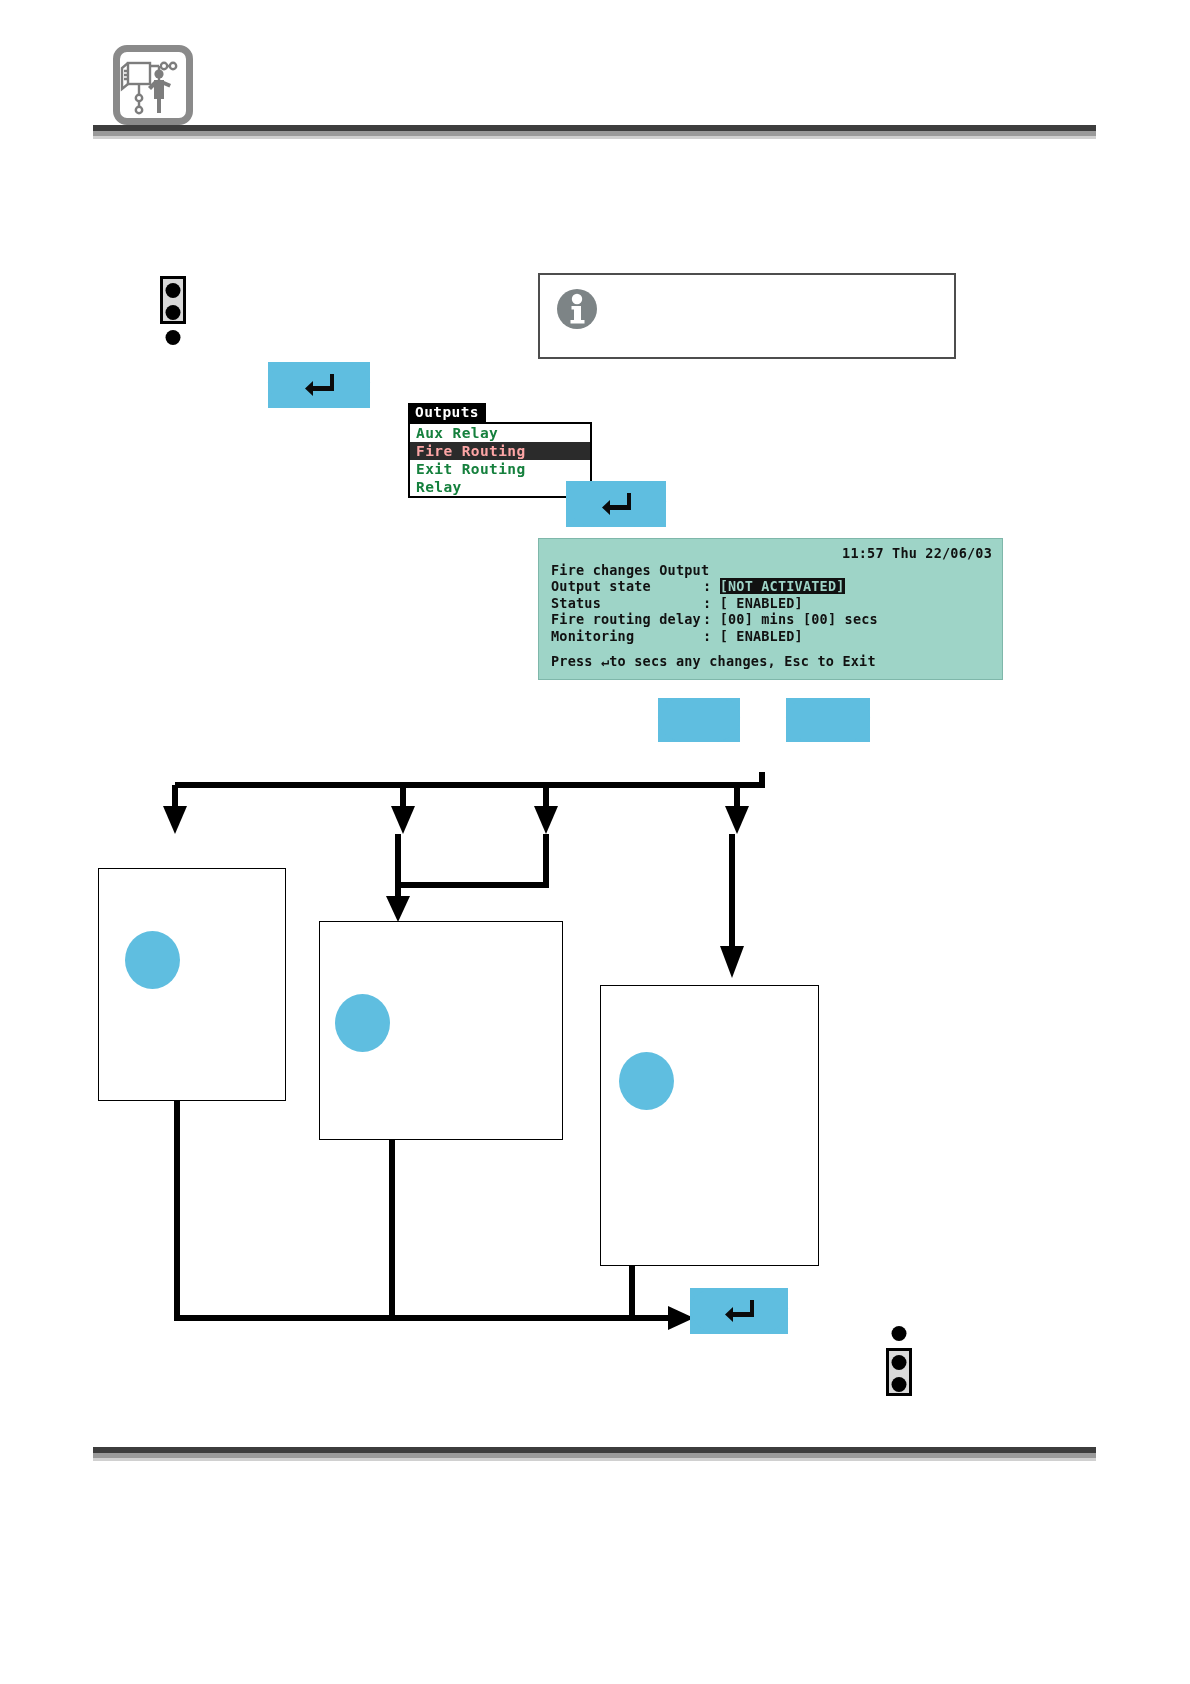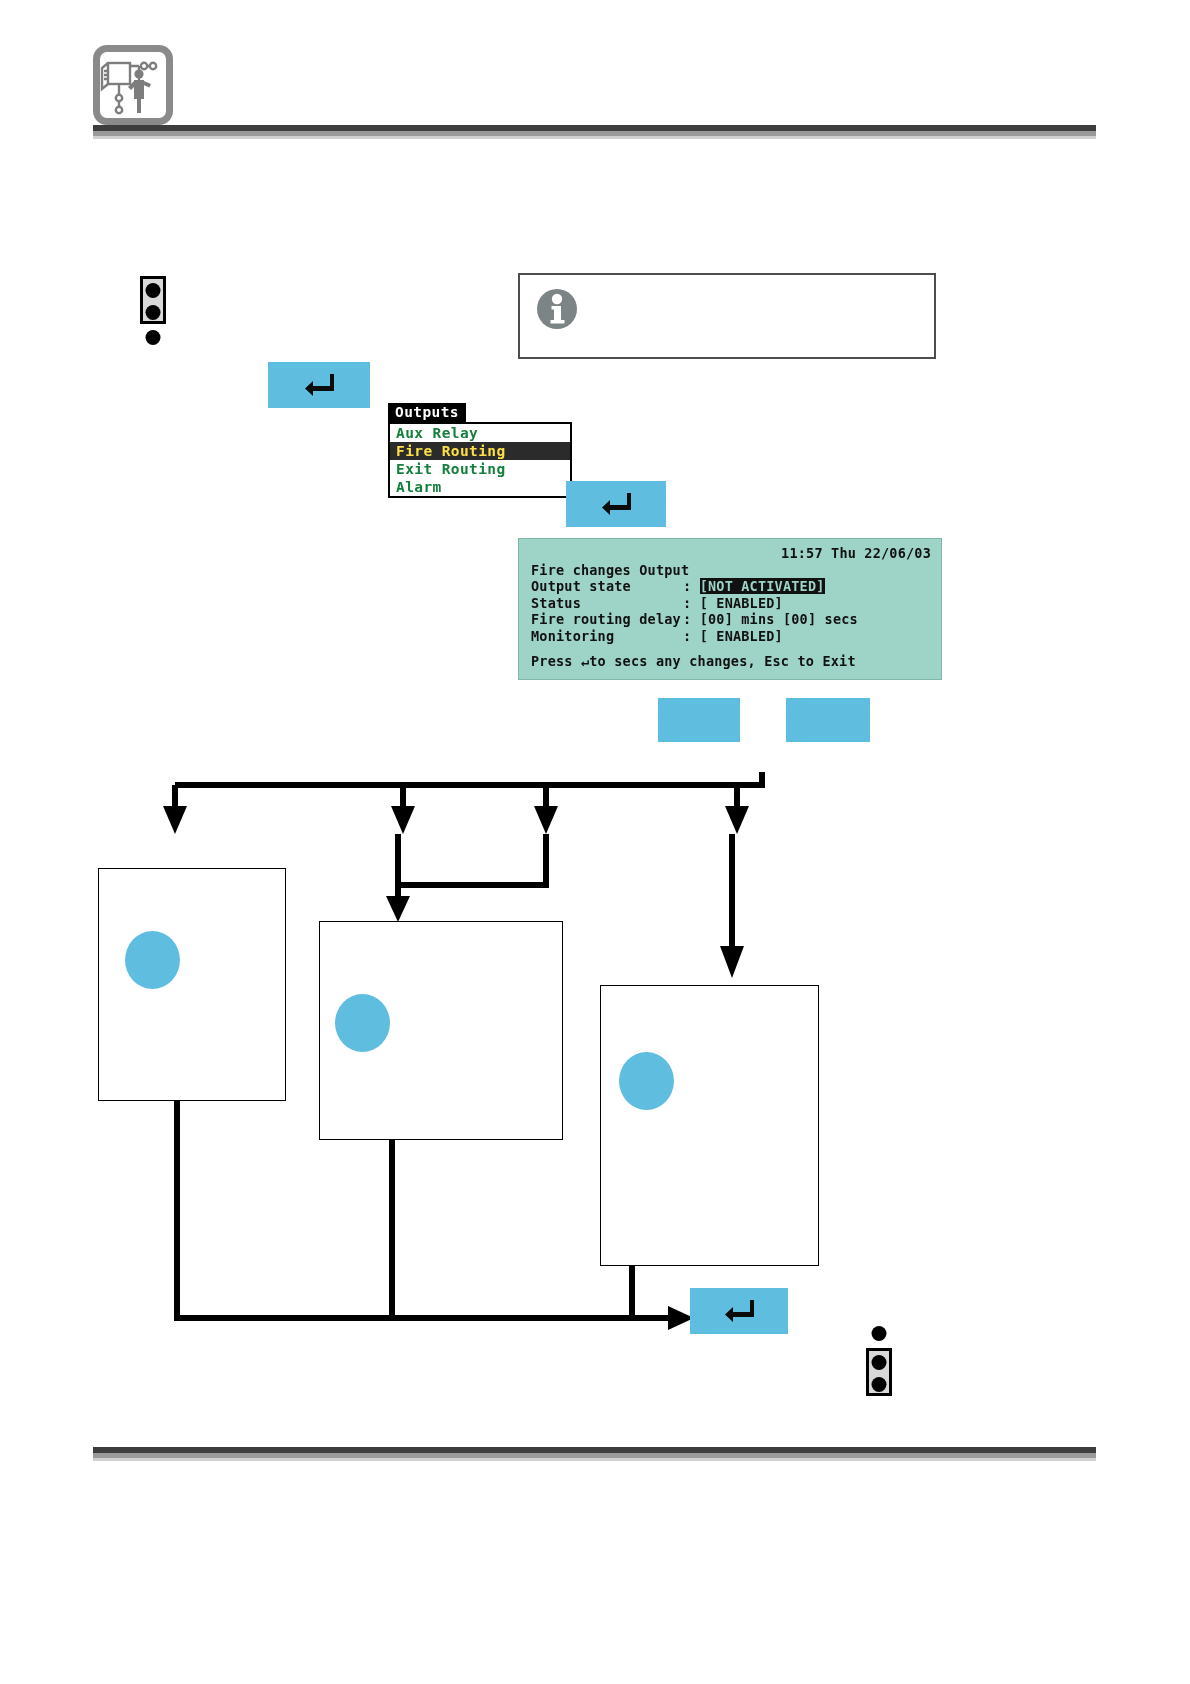--- a/index.html
+++ b/index.html
@@ -1,19 +1,19 @@
 <!DOCTYPE html>
 <html><head>
 <meta charset="utf-8">
 <style>
   html,body{margin:0;padding:0;background:#fff;}
   body{width:1190px;height:1684px;position:relative;overflow:hidden;
        font-family:"Liberation Sans",sans-serif;color:#000;}
 
-  .abs{position:absolute;}
+  .abs{position:absolute;margin-left:20px;}
 
   
   #header-icon{left:93px;top:45px;width:80px;height:80px;
       border:7px solid #8a8a8a;border-radius:14px;background:#fff;box-sizing:border-box;}
   #header-icon svg{display:block;}
 
   .rule{position:absolute;left:93px;width:1003px;}
   .rule .bar1{height:6px;background:#3d3d3d;}
   .rule .bar2{height:5px;background:#9a9a9a;}
   .rule .bar3{height:3px;background:#d0d0d0;}
@@ -41,24 +41,24 @@
   .enterkey svg{display:block;}
 
   
   #menu-outputs{left:388px;top:403px;width:184px;background:#fff;
         font-family:"DejaVu Sans Mono",monospace;font-size:14.5px;font-weight:bold;
         letter-spacing:0.4px;}
   #menu-outputs .title{background:#000;color:#fff;display:inline-block;
         padding:1px 7px 2px 7px;}
   #menu-outputs .list{border:2px solid #000;border-top:2px solid #000;background:#fff;}
   #menu-outputs .mi{padding:1px 6px;white-space:pre;color:#15803d;}
-  #menu-outputs .mi.sel{background:#2b2b2b;color:#fde047;}
-
-  
-  #lcd{left:518px;top:538px;width:424px;height:142px;background:#9ed4c7;
+  #menu-outputs .mi.sel{background:#2b2b2b;color:#fca5a5;}
+
+  
+  #lcd{left:518px;top:538px;width:465px;height:142px;background:#9ed4c7;
        border:1px solid #7fb7aa;box-sizing:border-box;
        font-family:"DejaVu Sans Mono",monospace;font-size:13.5px;font-weight:bold;
        color:#111;padding:6px 0 0 0;letter-spacing:0.2px;}
   #lcd .row{white-space:pre;padding-left:12px;line-height:16.5px;}
   #lcd .right{text-align:right;padding-right:10px;padding-left:0;}
   #lcd .inv{background:#111;color:#9ed4c7;}
   #lcd .spacer{height:9px;}
 
   
   .fbox{background:#fff;border:1.6px solid #000;box-sizing:border-box;position:absolute;}
@@ -126,21 +126,21 @@
     </svg>
   </div>
 </div>
 
 <div class="abs" id="menu-outputs">
   <div class="title">Outputs</div>
   <div class="list">
     <div class="mi">Aux Relay</div>
     <div class="mi sel">Fire Routing</div>
     <div class="mi">Exit Routing</div>
-    <div class="mi">Alarm</div>
+    <div class="mi">Relay</div>
   </div>
 </div>
 
 <div class="enterkey" id="ek2" style="left:566px;top:481px;width:100px;height:46px;">
   <div class="cap">
     <svg width="30" height="28" viewBox="0 0 30 28">
       <path d="M26 3 v12 h-17 v-5 l-8 7.5 8 7.5 v-5 h22 v-17 z" fill="#0b0b0b"></path>
     </svg>
   </div>
 </div>

